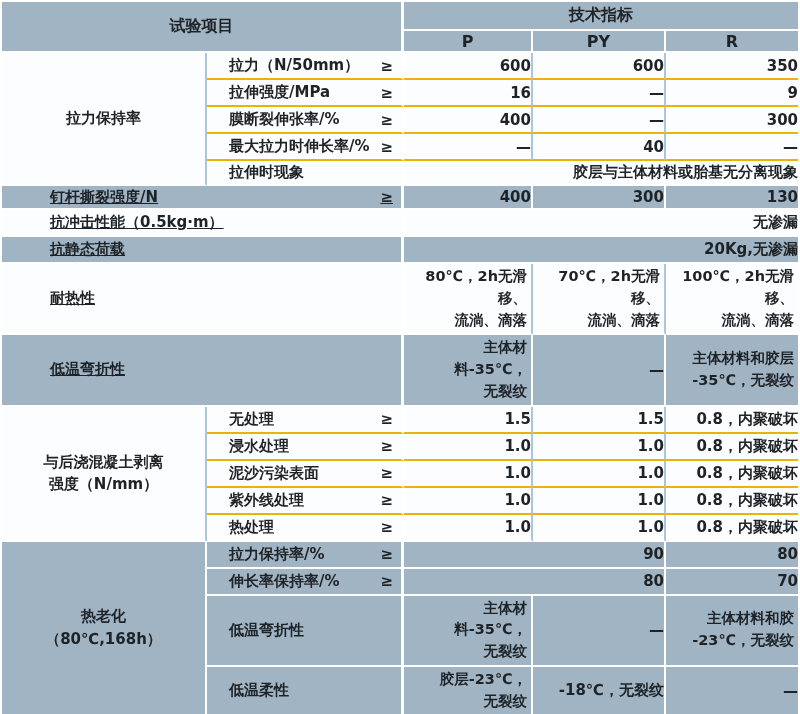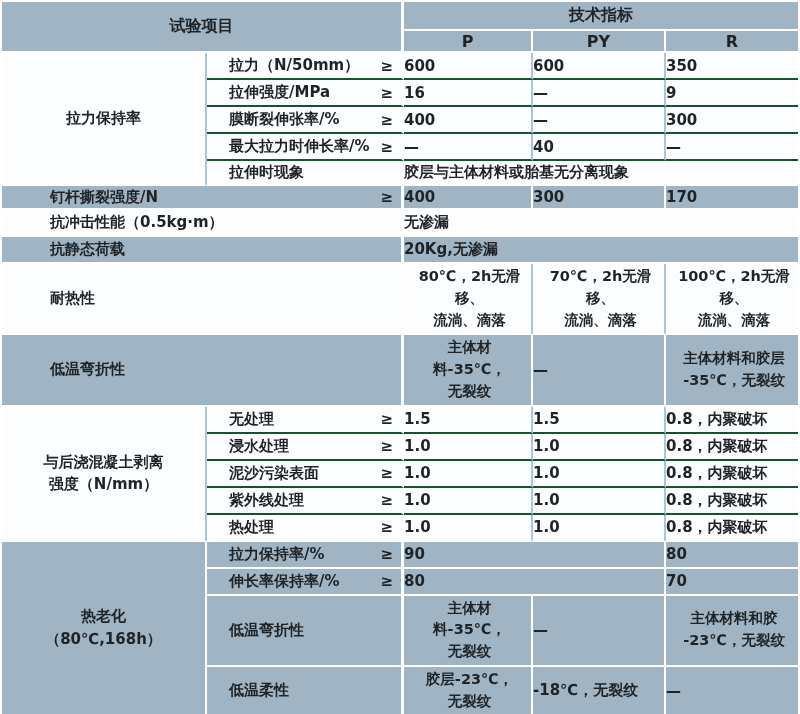--- a/index.html
+++ b/index.html
@@ -10,27 +10,27 @@
   td, th { box-sizing:border-box; vertical-align:middle; font-weight:600; font-size:15px; }
   th { font-weight:700; font-size:16px; }
   
   .b  { background:#a0b4c3; }
   .w  { background:#fcfdfe; }
   
   .brw  { border-right:2px solid #ffffff; }
   .brlb { border-right:2px solid #a9c6db; }
   .gr   { border-right:3px solid #ffffff; }
   .bbw  { border-bottom:2px solid #ffffff; }
-  .bblb { border-bottom:2px solid #14532d; }
+  .bblb { border-bottom:2px solid #eab308; }
   
   .group   { text-align:center; white-space:pre-line; line-height:1.5; }
-  .v       { text-align:left; }
-  .vt      { text-align:center; padding:2px 4px 2px 8px; white-space:pre-line; line-height:1.5; font-size:14.5px; }
+  .v       { text-align:right; }
+  .vt      { text-align:right; padding:2px 4px 2px 8px; white-space:pre-line; line-height:1.5; font-size:14.5px; }
   .sub     { padding-left:22px; padding-right:8px; }
-  .labfull { padding-left:48px; padding-right:8px; }
+  .labfull { padding-left:48px; padding-right:8px;text-decoration:underline; }
   .flexcell{ display:flex; justify-content:space-between; align-items:center; }
   .op      { font-size:15px; font-weight:700; }
   
   .h1 td,.h1 th { height:29px; } .h2 th { height:22px; }
   .hstd td { height:27px; } .hphen td { height:25px; } .hnail td { height:24px; }
   .hsing td { height:27px; } .hheat td { height:48px; } .hbend td { height:50px; }
   .hflex td { height:40px; }
   
   .foot-light { height:4px; background:#edf2f7; }
   .foot-bar   { height:6px; background:#9fb2c0; }
@@ -116,21 +116,21 @@
 
   <tr class="hnail">
     <td colspan="2" class="b labfull gr bbw">
             <div class="flexcell">
               <span>钉杆撕裂强度/N</span>
               <span class="op">≥</span>
             </div>
           </td>
     <td class="b v brw bbw">400</td>
     <td class="b v brw bbw">300</td>
-    <td class="b v bbw">170</td>
+    <td class="b v bbw">130</td>
   </tr>
 
   <tr class="hsing">
     <td colspan="2" class="w labfull gr bbw">
             <div class="flexcell">
               <span>抗冲击性能（0.5kg·m）</span>
             </div>
           </td>
     <td colspan="3" class="w v bbw">无渗漏</td>
   </tr>

